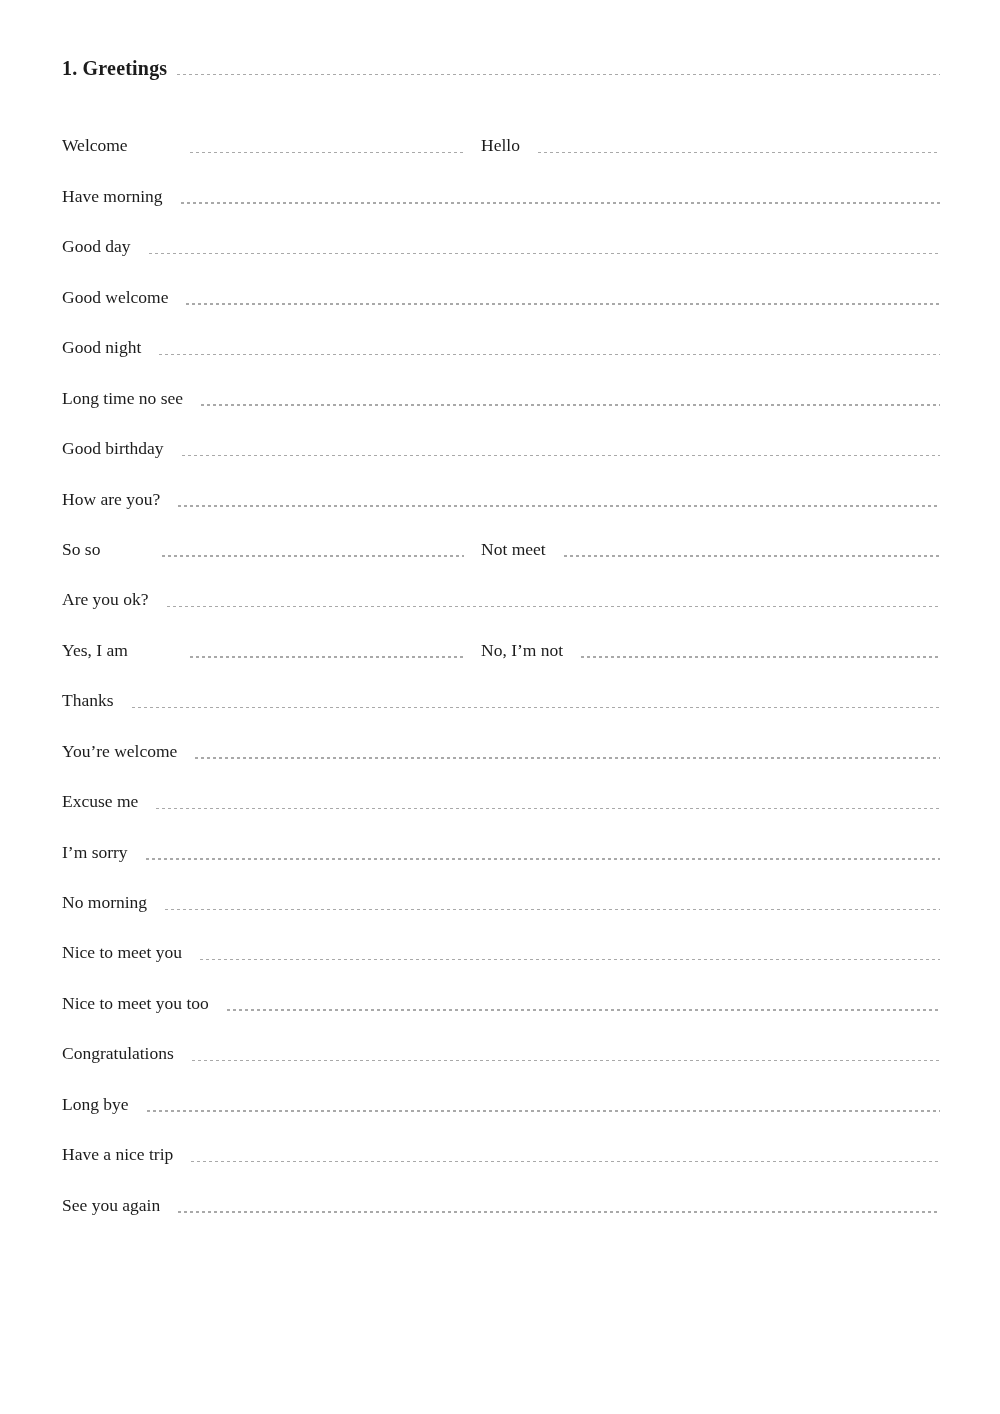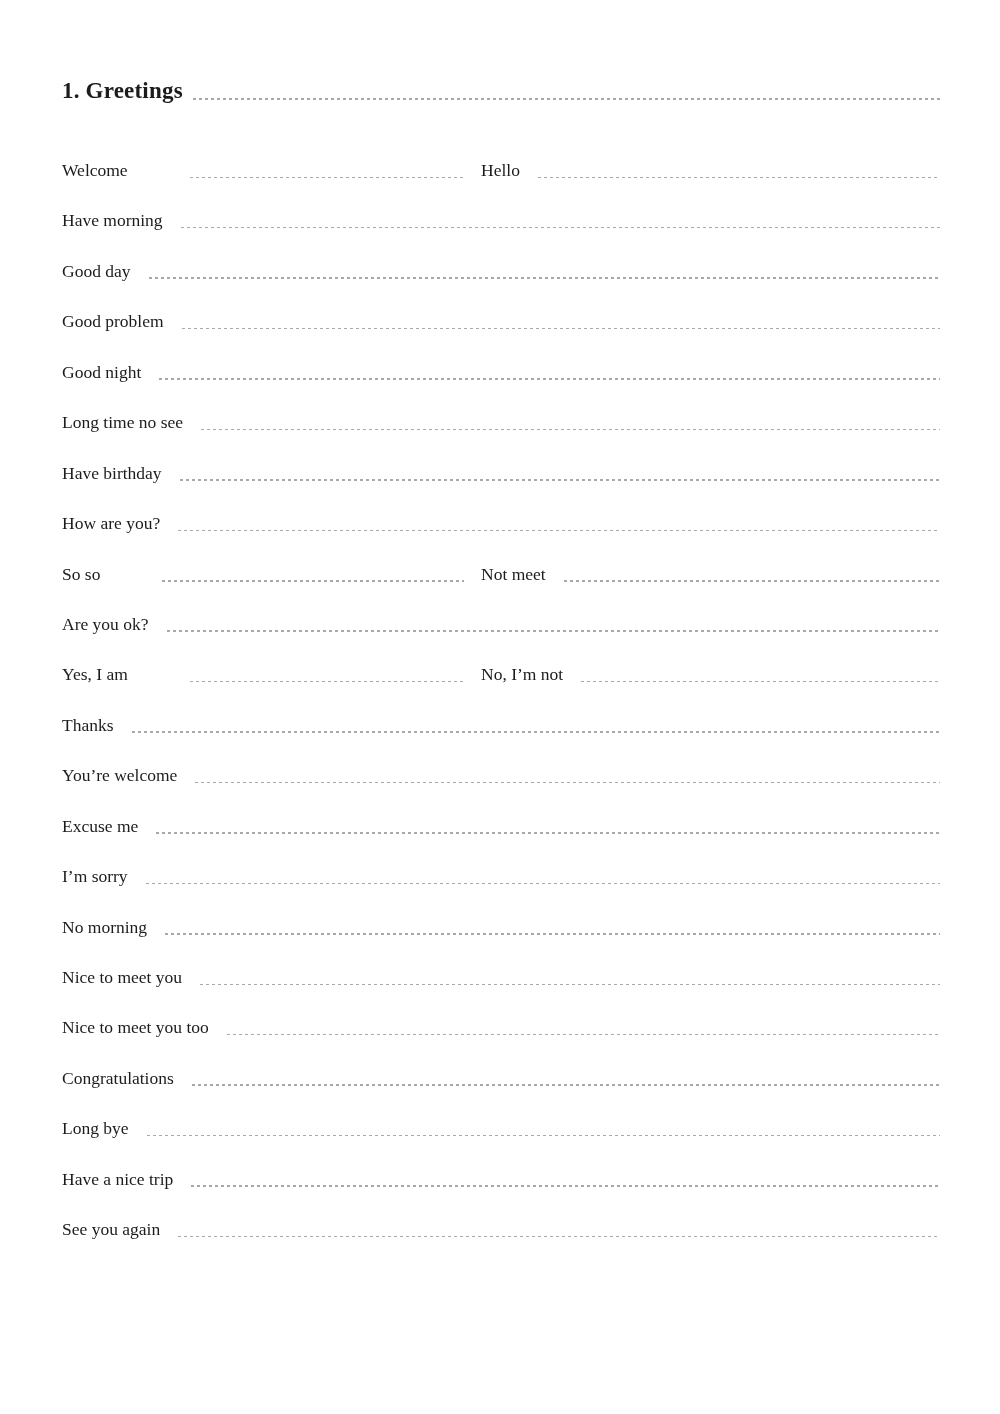--- a/index.html
+++ b/index.html
@@ -19,26 +19,25 @@
     width: 1000px;
     height: 1414px;
     padding: 56px 60px 0 62px;
     background: #ffffff;
   }
   .title-row {
     display: flex;
     align-items: flex-end;
   }
   .title {
-    font-size: 23px;
+    font-size: 20px;
     line-height: 1.2;
     font-weight: bold;
     white-space: pre;
     letter-spacing: 0.2px;
-    margin-top: 21px;
   }
   .dline {
     flex: 1 1 auto;
     height: 1.5px;
     background: repeating-linear-gradient(90deg, #a9a9a9 0 3px, transparent 3px 6px);
   }
   .title-row .dline {
     margin-left: 10px;
     margin-bottom: 5px;
   }
@@ -100,36 +99,36 @@
       <span class="label">Have morning</span>
       <span class="dline"></span>
     </div>
 
     <div class="row">
       <span class="label">Good day</span>
       <span class="dline"></span>
     </div>
 
     <div class="row">
-      <span class="label">Good problem</span>
+      <span class="label">Good welcome</span>
       <span class="dline"></span>
     </div>
 
     <div class="row">
       <span class="label">Good night</span>
       <span class="dline"></span>
     </div>
 
     <div class="row">
       <span class="label">Long time no see</span>
       <span class="dline"></span>
     </div>
 
     <div class="row">
-      <span class="label">Have birthday</span>
+      <span class="label">Good birthday</span>
       <span class="dline"></span>
     </div>
 
     <div class="row">
       <span class="label">How are you?</span>
       <span class="dline"></span>
     </div>
 
 
     <div class="row">

